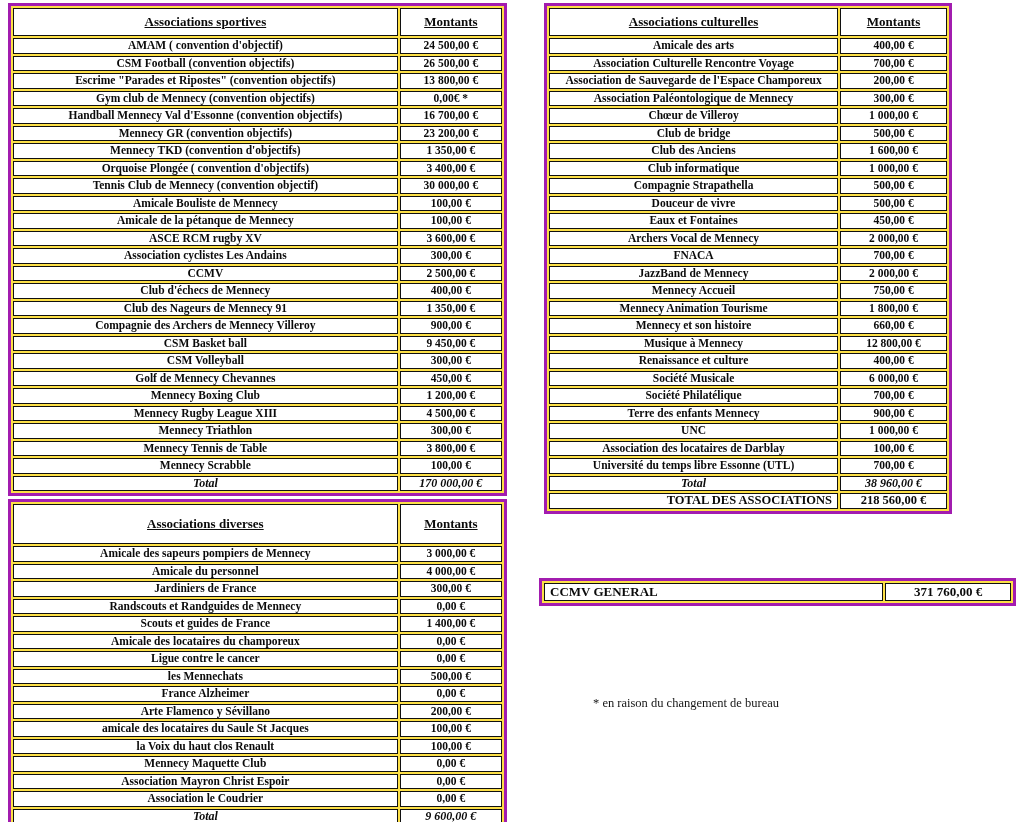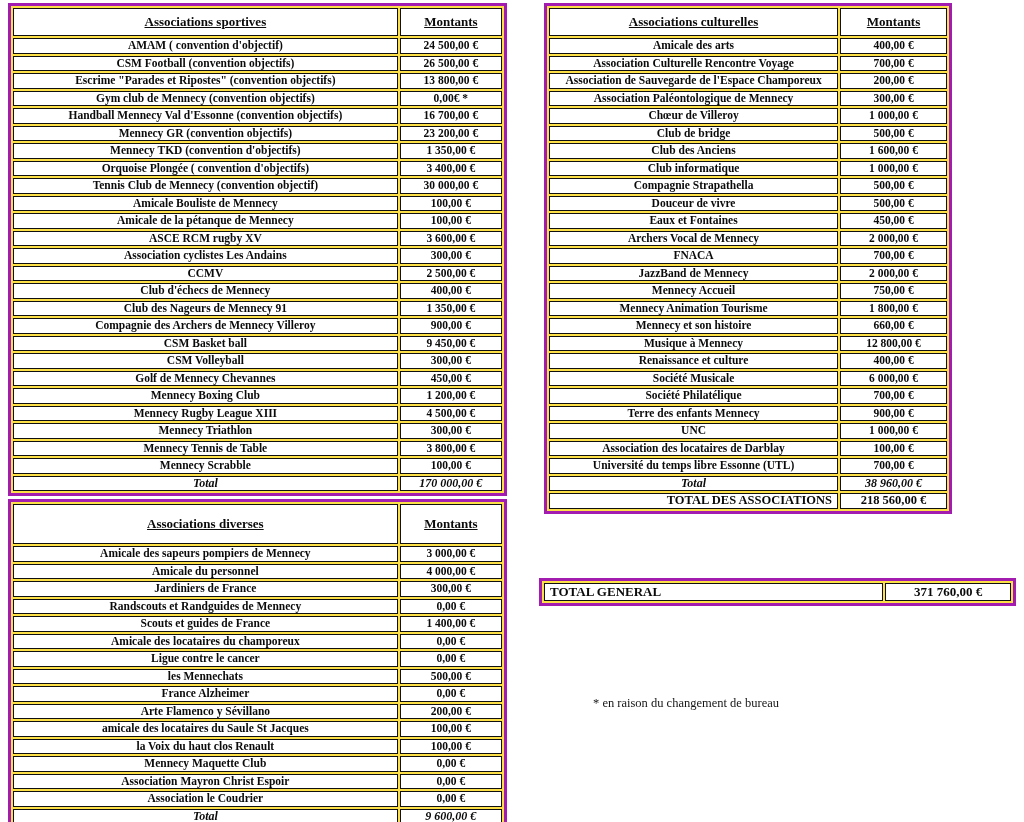--- a/index.html
+++ b/index.html
@@ -500,21 +500,21 @@
 
 
   <section class="tbl" id="table-total-general">
     <table>
       <colgroup>
           <col class="rname">
           <col class="ramt">
         </colgroup>
       <tbody>
         <tr>
-          <td class="lbl">TOTAL GENERAL</td>
+          <td class="lbl">CCMV GENERAL</td>
           <td>371 760,00 €</td>
         </tr>
       </tbody>
     </table>
   </section>
 
   <div class="footnote">* en raison du changement de bureau</div>
 
 </div>
 

